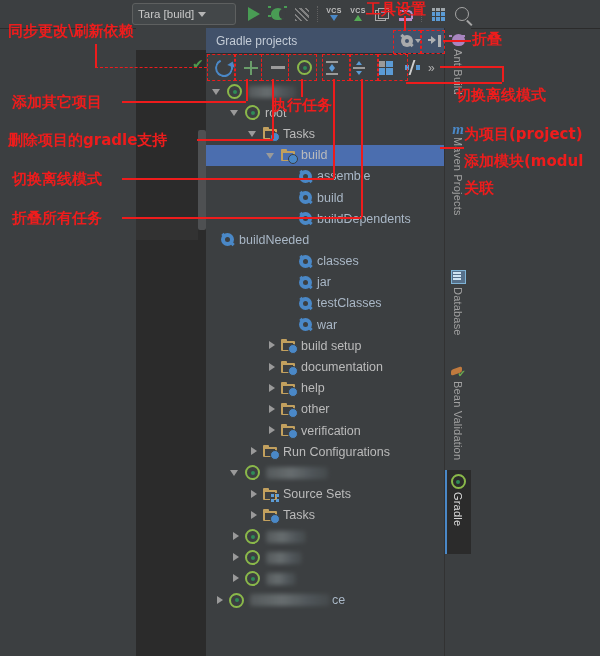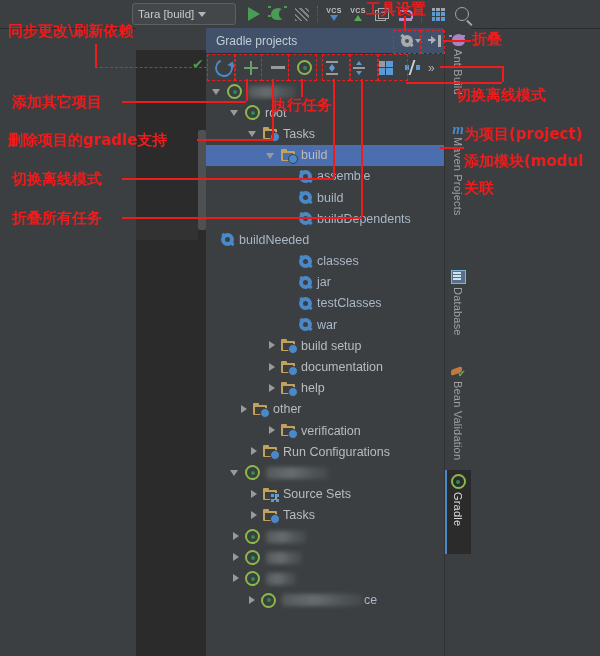--- a/index.html
+++ b/index.html
@@ -388,21 +388,21 @@
       <div class="row" style="padding-left: 60px;">
         <span class="twisty closed"></span>
         <span class="folder" style="margin-left: 4px;">
           <i class="bd"></i>
           <i class="tab"></i>
           <i class="in"></i>
           <i class="badge"></i>
         </span>
         <span class="lbl plain">help</span>
       </div>
-      <div class="row" style="padding-left: 32px;">
+      <div class="row" style="padding-left: 60px;">
         <span class="twisty closed"></span>
         <span class="folder" style="margin-left: 4px;">
           <i class="bd"></i>
           <i class="tab"></i>
           <i class="in"></i>
           <i class="badge"></i>
         </span>
         <span class="lbl plain">other</span>
       </div>
       <div class="row" style="padding-left: 60px;">
@@ -458,21 +458,21 @@
       <div class="row" style="padding-left: 24px;">
         <span class="twisty closed"></span>
         <span class="gradle-ic" style="margin-left: 4px;"></span>
         <span class="blurname" style="width: 36px;"></span>
       </div>
       <div class="row" style="padding-left: 24px;">
         <span class="twisty closed"></span>
         <span class="gradle-ic" style="margin-left: 4px;"></span>
         <span class="blurname" style="width: 30px;"></span>
       </div>
-      <div class="row" style="padding-left: 40px;">
+      <div class="row" style="padding-left: 8px;">
         <span class="twisty closed"></span>
         <span class="gradle-ic" style="margin-left: 4px;"></span>
         <span class="blurname" style="width: 80px;"></span>
         <span class="lbl" style="margin-left: 2px;">ce</span>
       </div>
     </div>
 </div>
 
 <div class="rstrip">
   <div class="vtab" style="top:2px;">

